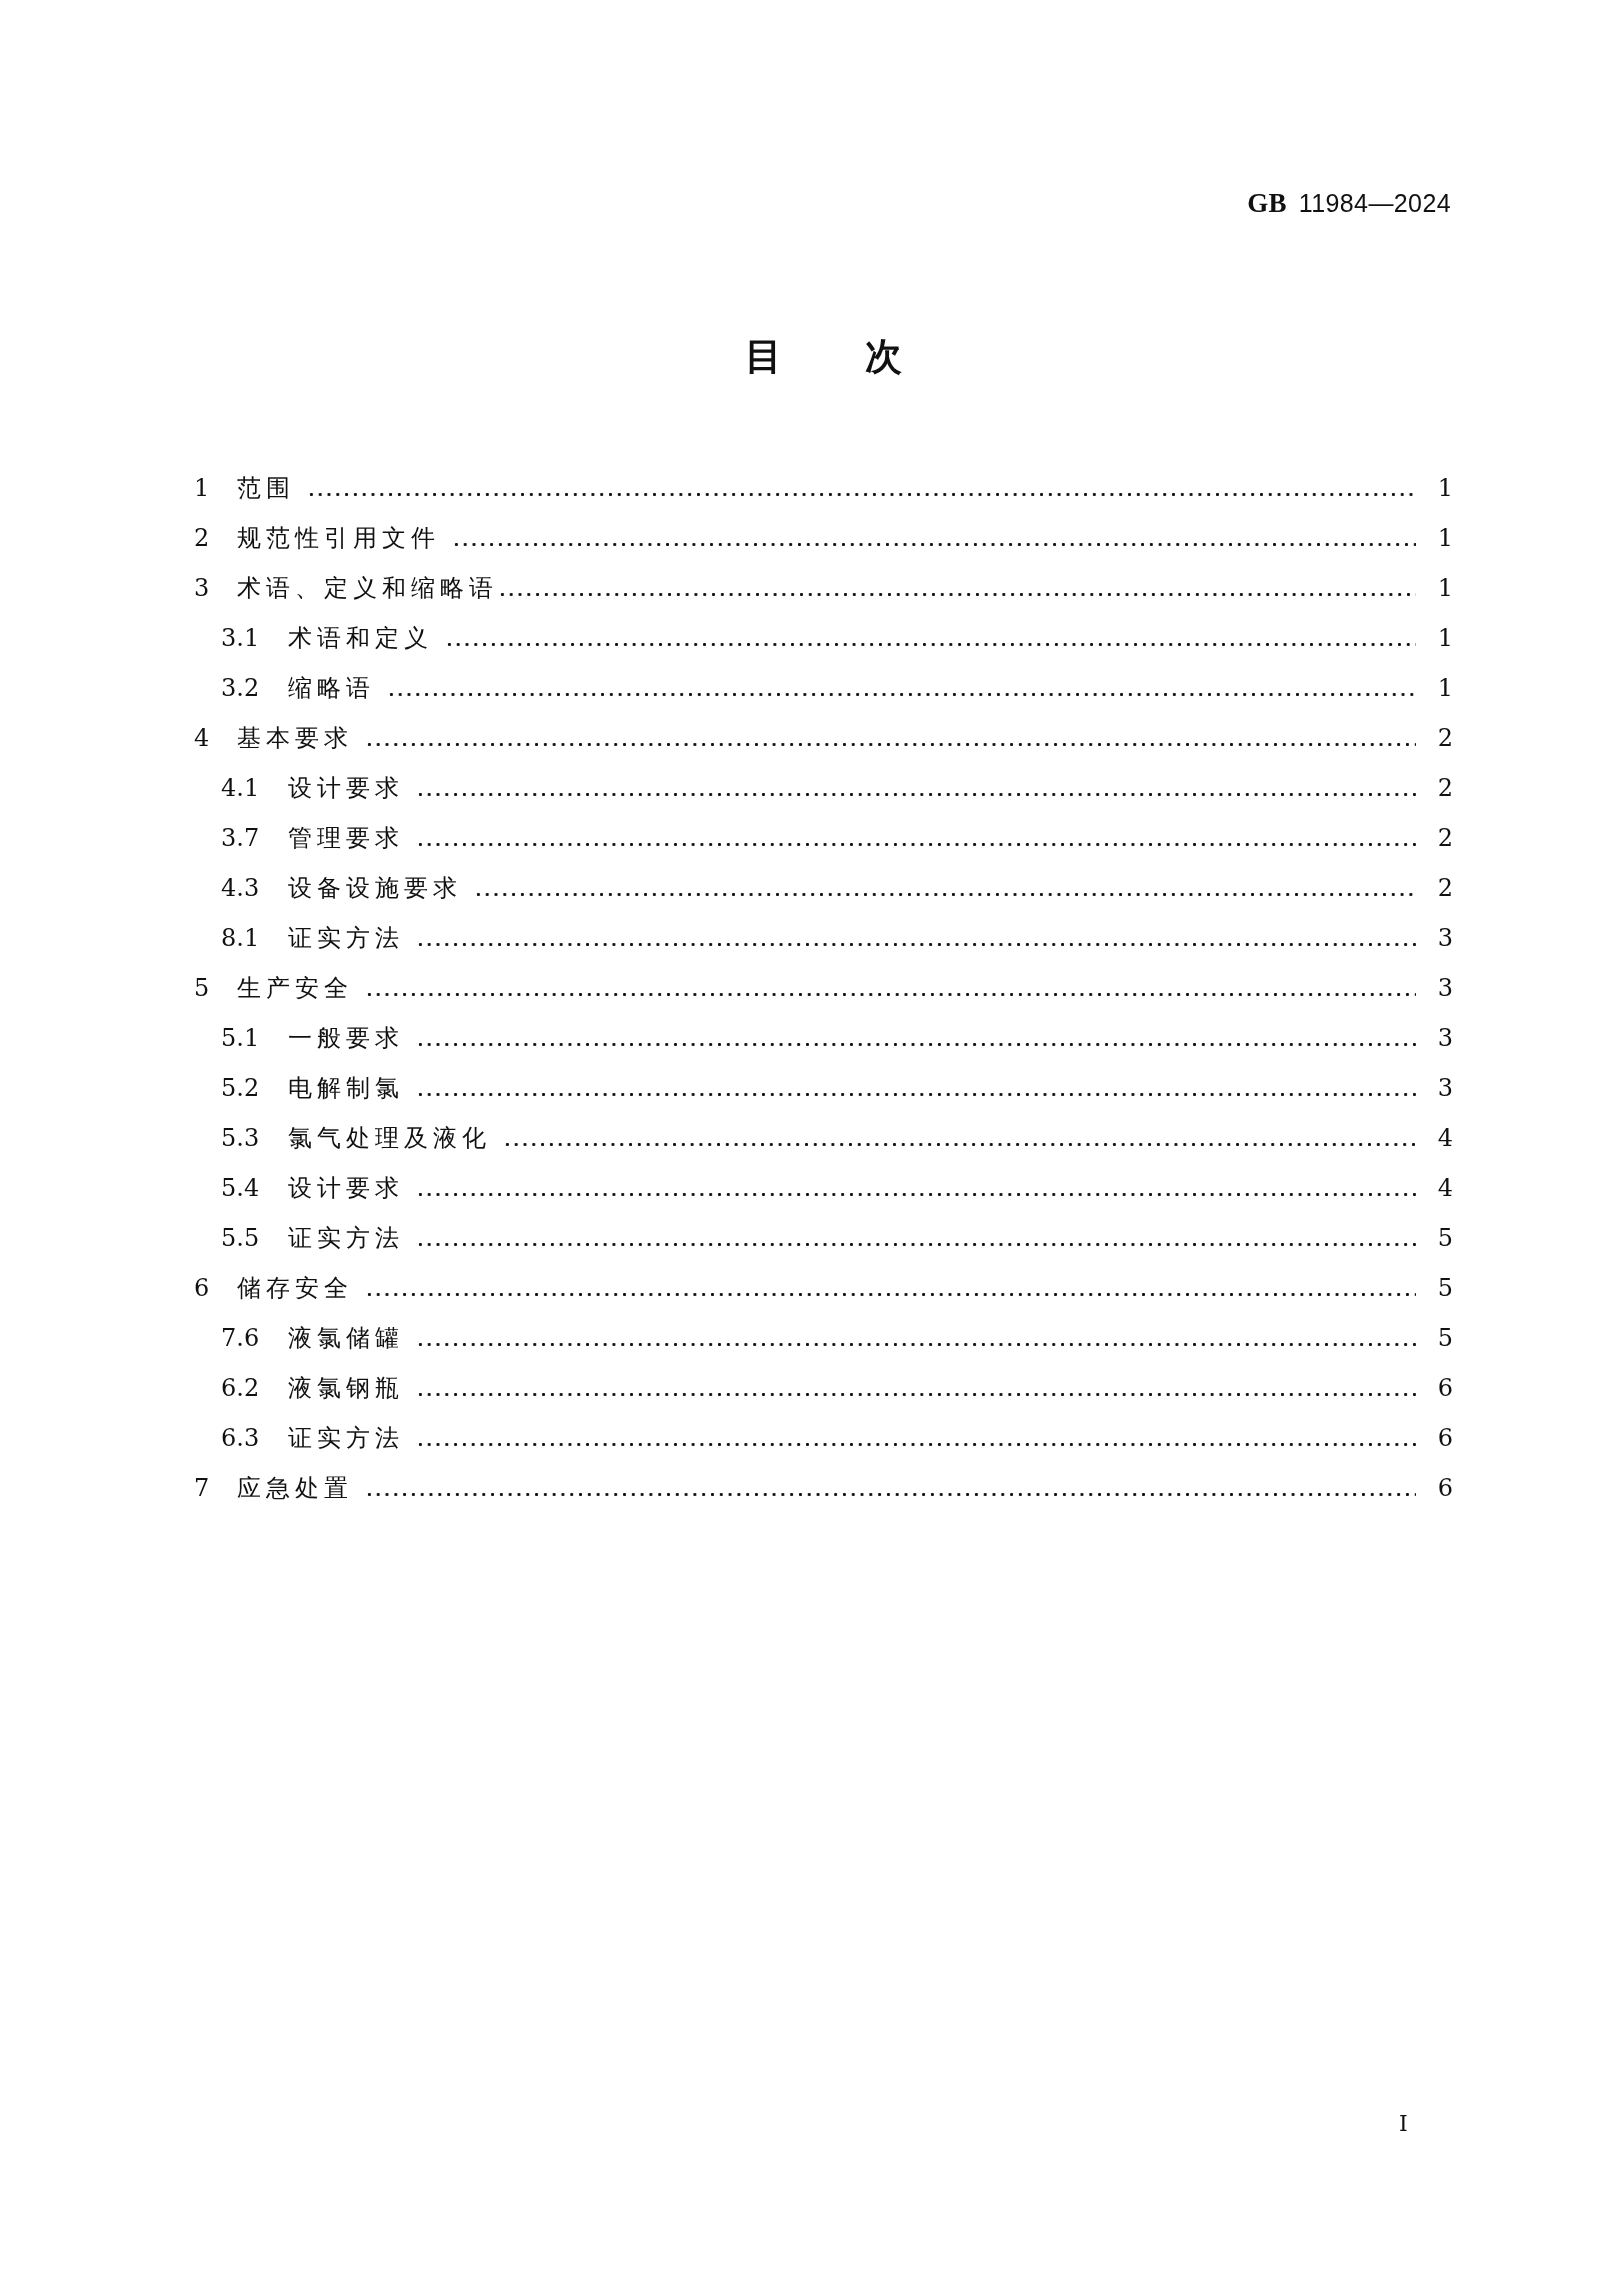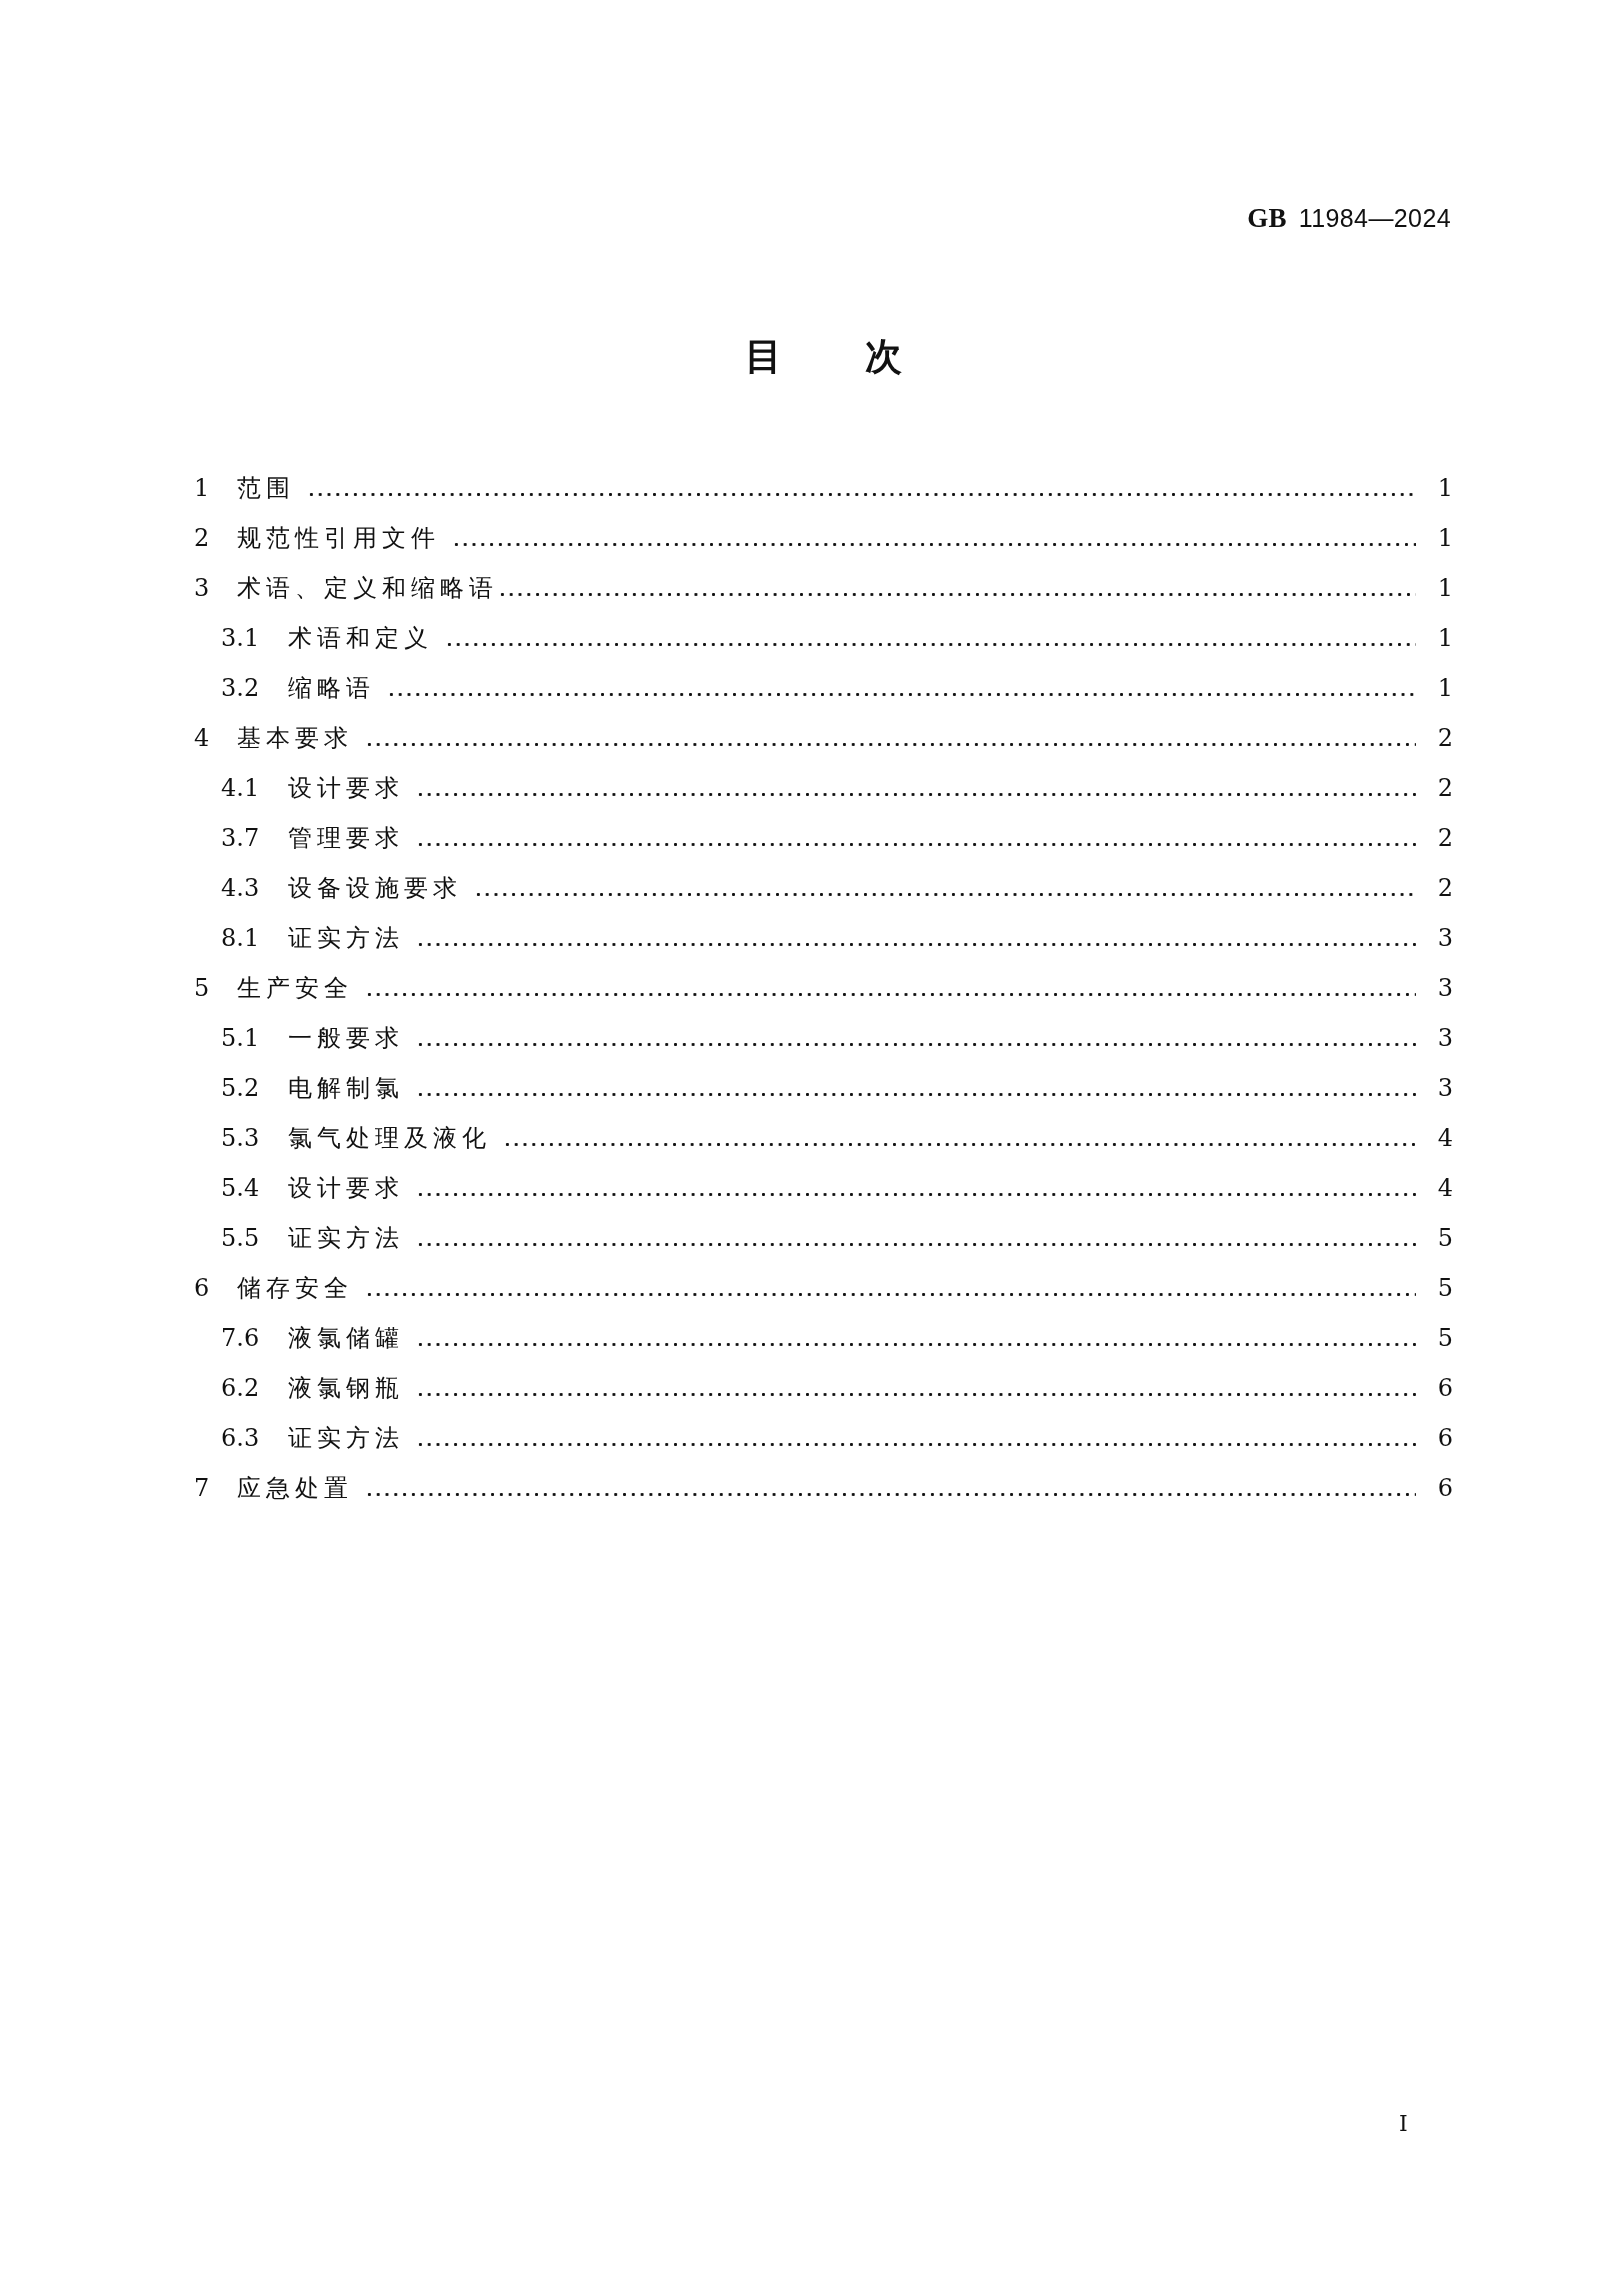--- a/index.html
+++ b/index.html
@@ -15,21 +15,20 @@
       color: #111111;
       font-family: "DejaVu Serif", "Liberation Serif", serif;
     }
     .std-code {
       position: absolute;
       top: 188px;
       right: 172px;
       font-size: 25px;
       letter-spacing: 0.4px;
       white-space: nowrap;
-      margin-top: 15px;
     }
     .std-code .prefix {
       font-family: "Liberation Serif", "DejaVu Serif", serif;
       font-weight: bold;
       font-size: 27px;
       margin-right: 11.7px;
     }
     .std-code .number {
       font-family: "Liberation Sans", "DejaVu Sans", sans-serif;
     }

